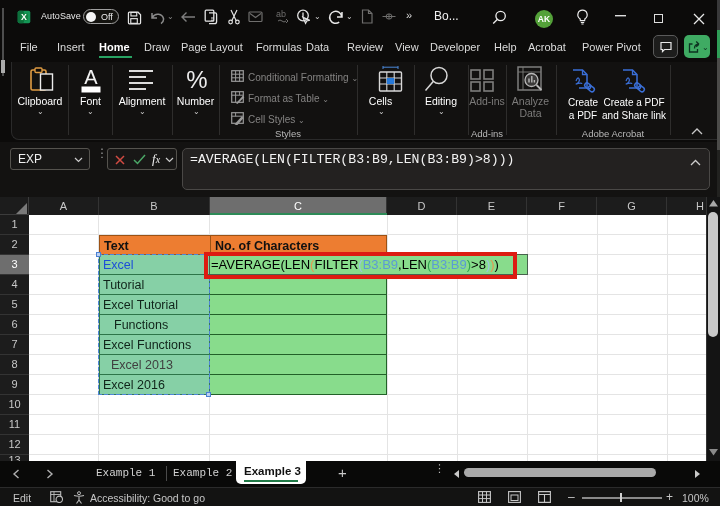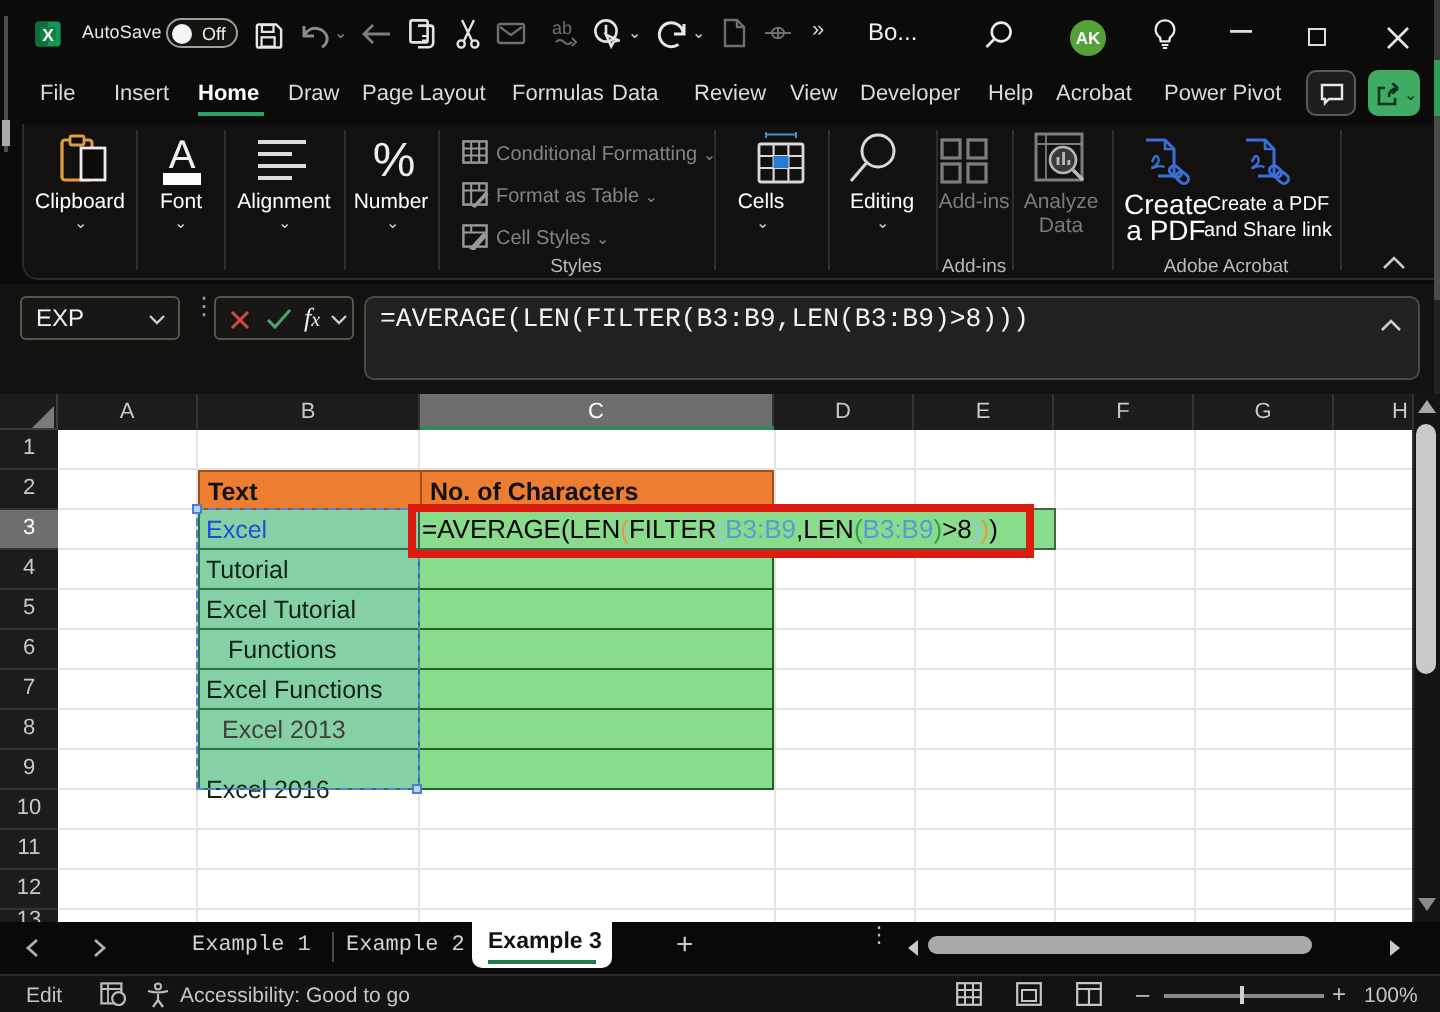--- a/index.html
+++ b/index.html
@@ -255,21 +255,21 @@
     <div class="rlbl dimtxt" style="left:505px;top:33px;width:51px;color:#7c7b7a">Analyze<br>Data</div>
     <div class="rsep" style="left:556px"></div>
 
     <svg class="abs" style="left:571px;top:7px" width="25" height="24" viewBox="0 0 25 24">
       <path d="M2 1 h9.5 l4.5 4.5 V19 h-8" fill="none" stroke="#3a6fd8" stroke-width="1.5"></path>
       <path d="M11.5 1 v4.5 H16" fill="none" stroke="#3a6fd8" stroke-width="1.3"></path>
       <path d="M5 12 q2-5 3.2-1.8 q1 2.8-3.5 5 q5-2 6.5-0.5" fill="none" stroke="#3a6fd8" stroke-width="1.2"></path>
       <rect x="13.5" y="14.5" width="6.5" height="4.6" rx="2.3" fill="none" stroke="#3a6fd8" stroke-width="1.5" transform="rotate(40 16.7 16.8)"></rect>
       <rect x="17" y="17.5" width="6.5" height="4.6" rx="2.3" fill="none" stroke="#3a6fd8" stroke-width="1.5" transform="rotate(40 20.2 19.8)"></rect>
     </svg>
-    <div class="rlbl" style="left:556px;top:34px;width:54px;line-height:13px;font-size:14px">Create<br>a PDF</div>
+    <div class="rlbl" style="left:556px;top:34px;width:54px;line-height:13px;font-size:10px">Create<br>a PDF</div>
 
     <svg class="abs" style="left:621px;top:7px" width="25" height="24" viewBox="0 0 25 24">
       <path d="M2 1 h9.5 l4.5 4.5 V19 h-8" fill="none" stroke="#3a6fd8" stroke-width="1.5"></path>
       <path d="M11.5 1 v4.5 H16" fill="none" stroke="#3a6fd8" stroke-width="1.3"></path>
       <path d="M5 12 q2-5 3.2-1.8 q1 2.8-3.5 5 q5-2 6.5-0.5" fill="none" stroke="#3a6fd8" stroke-width="1.2"></path>
       <rect x="13.5" y="14.5" width="6.5" height="4.6" rx="2.3" fill="none" stroke="#3a6fd8" stroke-width="1.5" transform="rotate(40 16.7 16.8)"></rect>
       <rect x="17" y="17.5" width="6.5" height="4.6" rx="2.3" fill="none" stroke="#3a6fd8" stroke-width="1.5" transform="rotate(40 20.2 19.8)"></rect>
     </svg>
     <div class="rlbl" style="left:594px;top:34px;width:80px;line-height:13px;font-size:10px">Create a PDF<br>and Share link</div>
     <div class="glbl" style="left:556px;top:66px;width:114px">Adobe Acrobat</div>
@@ -358,21 +358,21 @@
     <div class="cell" style="left:99px;top:38px;width:111px;height:20px;background:#ed7d31;font-weight:bold;border:1px solid #9c5214;border-right:none">Text</div>
     <div class="cell" style="left:210px;top:38px;width:177px;height:20px;background:#ed7d31;font-weight:bold;border:1px solid #9c5214">No. of Characters</div>
 
     <div class="abs" style="left:99px;top:58px;width:111px;height:140px;background:#86d0a6;border-left:1px solid #2d7549;border-right:1px solid #2d7549;border-bottom:1px solid #2d7549"></div>
     <div class="cell" style="left:99px;top:58px;width:111px;color:#1d4ed8;">Excel</div>
     <div class="cell" style="left:99px;top:78px;width:111px;color:#10241a;">Tutorial</div>
     <div class="cell" style="left:99px;top:98px;width:111px;color:#10241a;">Excel Tutorial</div>
     <div class="cell" style="left:99px;top:118px;width:94px;color:#10241a;padding-left:15px;">Functions</div>
     <div class="cell" style="left:99px;top:138px;width:111px;color:#10241a;">Excel Functions</div>
     <div class="cell" style="left:107px;top:158px;width:96px;color:#404040;">Excel 2013</div>
-    <div class="cell" style="left:99px;top:178px;width:128px;color:#10241a;margin-top:10px;">Excel 2016</div>
+    <div class="cell" style="left:99px;top:178px;width:128px;color:#10241a;">Excel 2016</div>
     <div class="abs" style="left:99px;top:77px;width:111px;height:1px;background:#2d7549"></div>
     <div class="abs" style="left:99px;top:97px;width:111px;height:1px;background:#2d7549"></div>
     <div class="abs" style="left:99px;top:117px;width:111px;height:1px;background:#2d7549"></div>
     <div class="abs" style="left:99px;top:137px;width:111px;height:1px;background:#2d7549"></div>
     <div class="abs" style="left:99px;top:157px;width:111px;height:1px;background:#2d7549"></div>
     <div class="abs" style="left:99px;top:177px;width:111px;height:1px;background:#2d7549"></div>
 
     <div class="abs" style="left:210px;top:78px;width:177px;height:120px;background:#88dc8c;border-right:1px solid #226128"></div>
     <div class="abs" style="left:210px;top:97px;width:177px;height:1px;background:#226128"></div>
     <div class="abs" style="left:210px;top:117px;width:177px;height:1px;background:#226128"></div>

